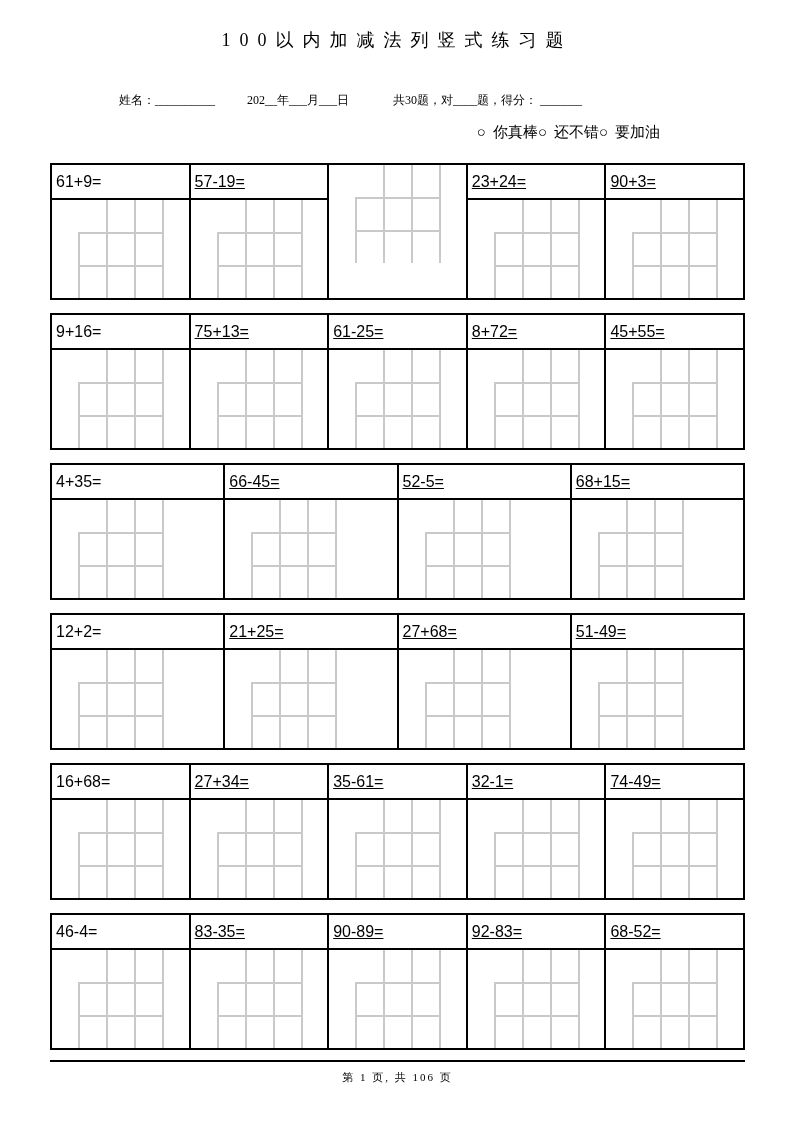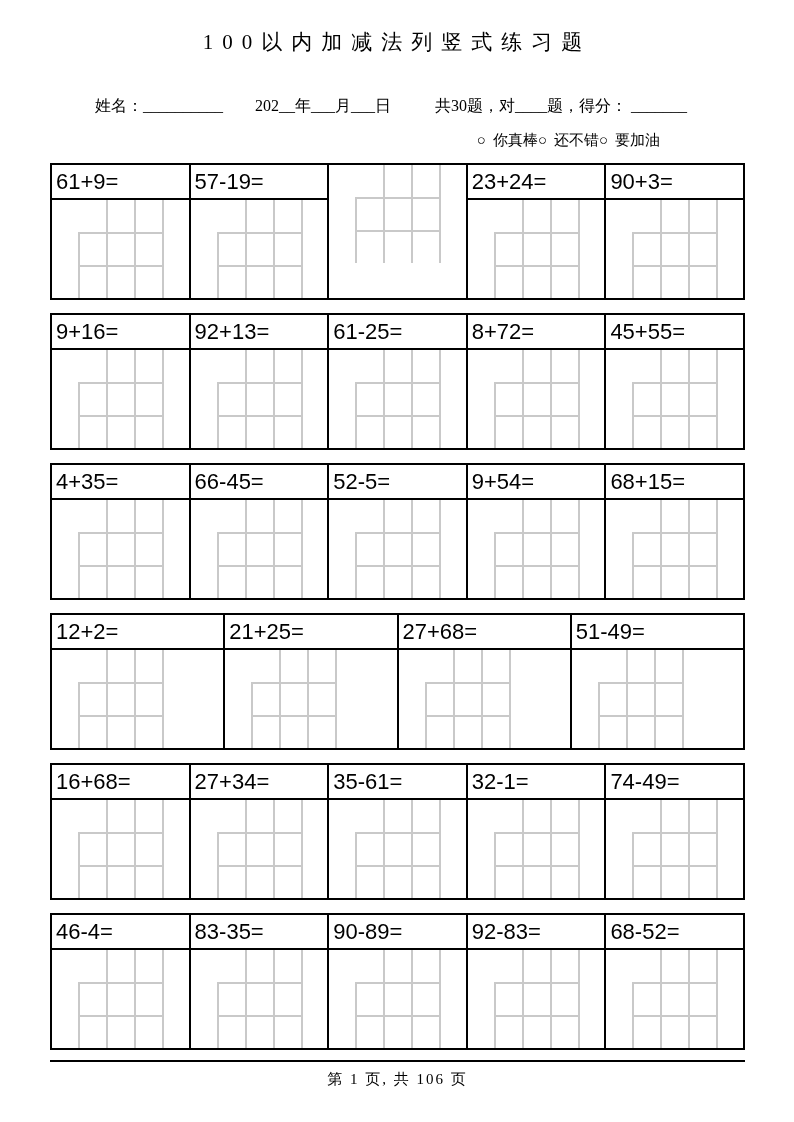--- a/index.html
+++ b/index.html
@@ -9,28 +9,28 @@
     color:#000;
     position:relative;
     overflow:hidden;
   }
   .page { position:absolute; inset:0; background:#ffffff; }
 
   
   .title {
     margin:28px 0 0 0;
     text-align:center;
-    font-size:21px;
+    font-size:18px;
     font-weight:normal;
     letter-spacing:9px;
     white-space:nowrap;
   }
   .info-line {
-    margin:40px 0 0 95px;
-    font-size:16px;
+    margin:40px 0 0 119px;
+    font-size:12px;
     white-space:nowrap;
   }
   .info-line .seg1 { margin-right:32px; }
   .info-line .seg2 { margin-right:44px; }
   .ratings {
     margin:14px 0 0 128px;
     width:532px;
     display:flex;
     justify-content:flex-end;
     font-size:15px;
@@ -42,27 +42,27 @@
   .sheet { position:absolute; left:50px; top:163px; width:695px; }
   .block {
     display:flex;
     border:2px solid #000;
     height:137px;
     box-sizing:border-box;
     margin-bottom:13px;
     background:#fff;
   }
   .cell { flex:1; display:flex; flex-direction:column; min-width:0; }
-  .cell + .cell { border-left:2px solid #000; }
+  .cell + .cell { border-left:2px solid #000;text-decoration:underline; }
   .ptext {
     height:33px;
     line-height:34px;
     border-bottom:2px solid #000;
     font-family:"Liberation Sans", sans-serif;
-    font-size:22px;
+    font-size:16px;
     padding-left:4px;
     white-space:nowrap;
     overflow:hidden;
   }
   .parea { flex:1; position:relative; }
   
   .vgrid {
     position:absolute; left:26px; top:0;
     width:86px; height:98px;
     background-repeat:no-repeat;
@@ -81,21 +81,21 @@
       2px 98px, 2px 98px, 2px 98px,
       2px 66px,
       86px 2px, 86px 2px;
   }
 
   
   .bottom-rule { border-top:2px solid #000; margin-top:-3px; }
   .footer {
     margin-top:8px;
     text-align:center;
-    font-size:15px;
+    font-size:11px;
     letter-spacing:2px;
   }
 </style>
 </head>
 <body>
 
 <div class="page">
 
   <h1 class="title">100以内加减法列竖式练习题</h1>
 
@@ -144,21 +144,21 @@
     </div>
 
     <div class="block">
       <div class="cell">
           <div class="ptext">9+16=</div>
           <div class="parea">
             <div class="vgrid"></div>
           </div>
         </div>
       <div class="cell">
-          <div class="ptext">92+13=</div>
+          <div class="ptext">75+13=</div>
           <div class="parea">
             <div class="vgrid"></div>
           </div>
         </div>
       <div class="cell">
           <div class="ptext">61-25=</div>
           <div class="parea">
             <div class="vgrid"></div>
           </div>
         </div>
@@ -184,26 +184,20 @@
           </div>
         </div>
       <div class="cell">
           <div class="ptext">66-45=</div>
           <div class="parea">
             <div class="vgrid"></div>
           </div>
         </div>
       <div class="cell">
           <div class="ptext">52-5=</div>
-          <div class="parea">
-            <div class="vgrid"></div>
-          </div>
-        </div>
-      <div class="cell">
-          <div class="ptext">9+54=</div>
           <div class="parea">
             <div class="vgrid"></div>
           </div>
         </div>
       <div class="cell">
           <div class="ptext">68+15=</div>
           <div class="parea">
             <div class="vgrid"></div>
           </div>
         </div>

